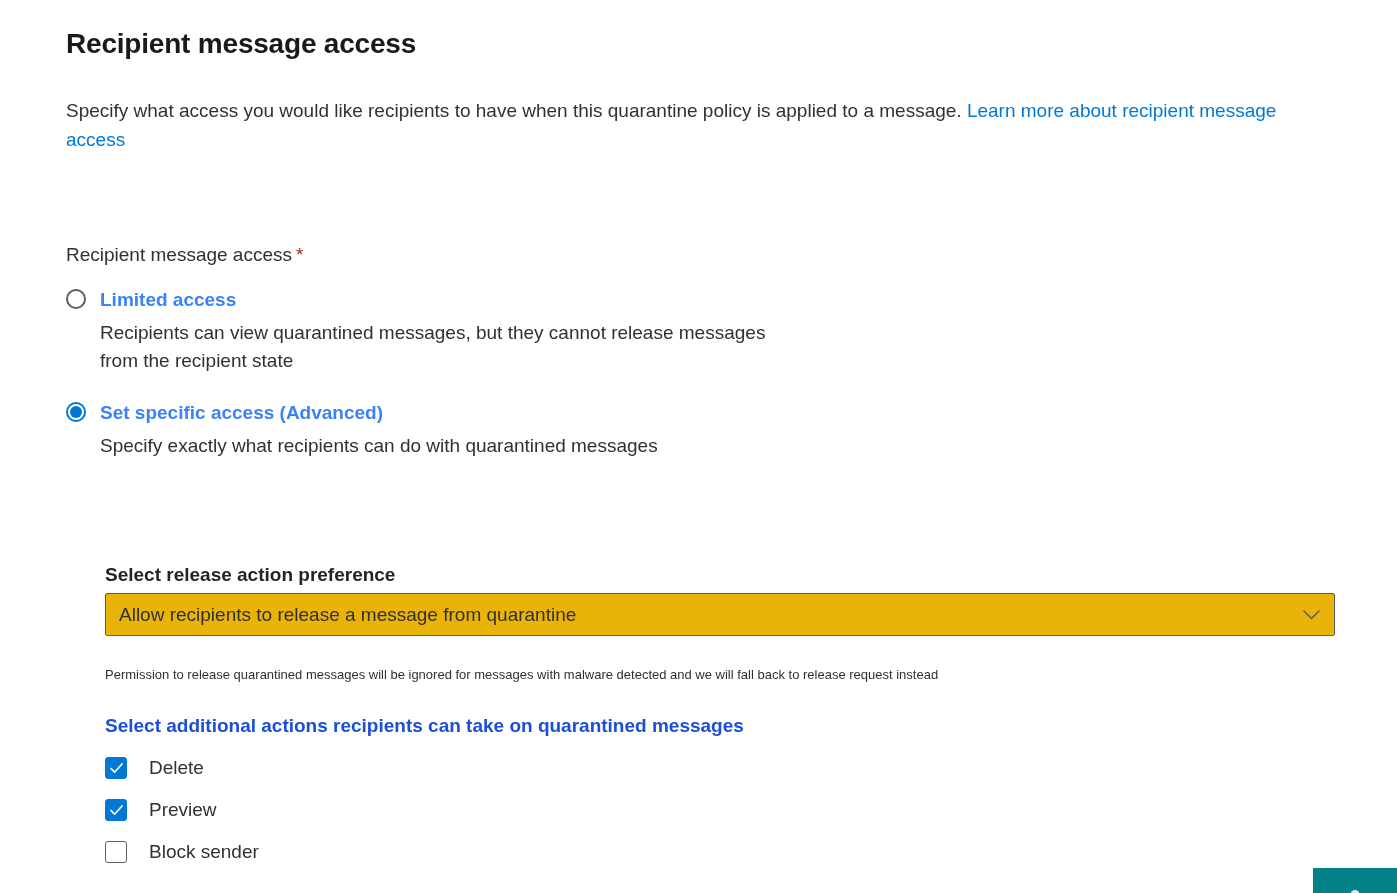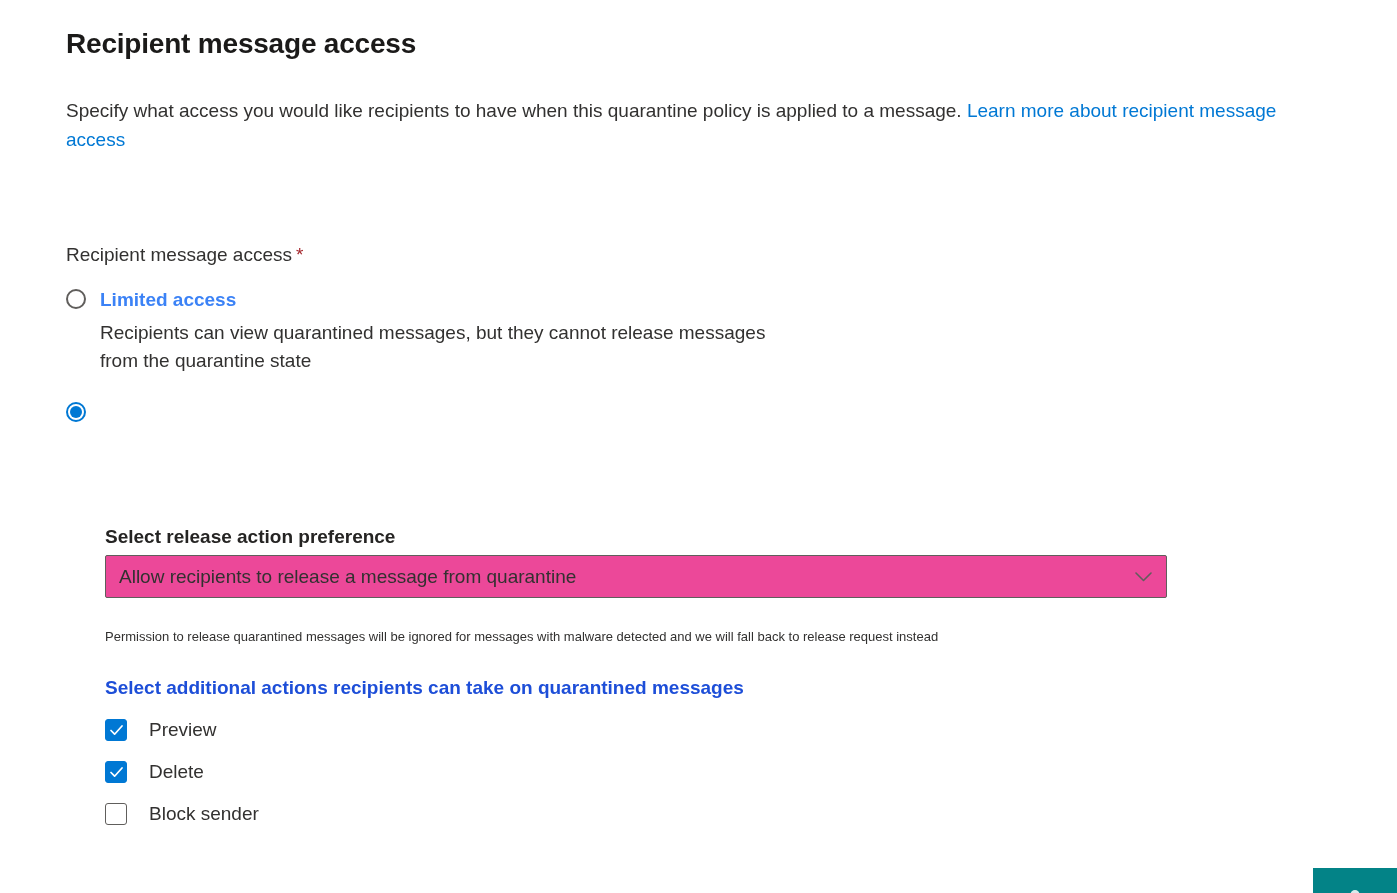--- a/index.html
+++ b/index.html
@@ -41,22 +41,22 @@
   }
   .radio-label { font-size: 19px; font-weight: 700; color: #3b82f6; line-height: 24px; }
   .radio-desc { font-size: 19px; color: #323130; line-height: 28px; }
   .radio-desc-wrap { margin-top: 7px; }
 
   .advanced-section { margin-left: 39px; margin-top: 104px; }
 
   .sub-label { font-size: 19px; font-weight: 700; color: #252423; margin-bottom: 7px; }
 
   .dropdown {
-    width: 1062px; height: 43px;
-    border: 1px solid #605e5c; border-radius: 2px; background: #ec4899;
+    width: 1230px; height: 43px;
+    border: 1px solid #605e5c; border-radius: 2px; background: #eab308;
     display: flex; align-items: center; justify-content: space-between;
     padding: 0 14px 0 13px; cursor: pointer;
   }
   .dropdown-value { font-size: 19px; color: #323130; }
 
   .note {
     font-size: 13px; line-height: 29px; color: #323130;
     max-width: 1235px; margin-top: 24px;
   }
 
@@ -93,27 +93,33 @@
   <p class="page-desc"><span>Specify what access you would like recipients to have when this quarantine policy is applied to a message.</span> <a class="link">Learn more about recipient message access</a></p>
 
   <div class="field-label"><span>Recipient message access</span><span class="required">*</span></div>
 
   <div class="radio-option">
     <div class="radio"></div>
     <div>
       <div class="radio-label">Limited access</div>
       <div class="radio-desc-wrap">
         <div class="radio-desc">Recipients can view quarantined messages, but they cannot release messages</div>
-        <div class="radio-desc">from the quarantine state</div>
+        <div class="radio-desc">from the recipient state</div>
       </div>
     </div>
   </div>
 
   <div class="radio-option">
     <div class="radio selected"></div>
+    <div>
+      <div class="radio-label">Set specific access (Advanced)</div>
+      <div class="radio-desc-wrap">
+        <div class="radio-desc">Specify exactly what recipients can do with quarantined messages</div>
+      </div>
+    </div>
   </div>
 
   <div class="advanced-section">
 
     <div class="sub-label">Select release action preference</div>
 
     <div class="dropdown">
       <span class="dropdown-value">Allow recipients to release a message from quarantine</span>
       <span style="display:flex;align-items:center;">
         <svg width="17" height="10" viewBox="0 0 17 10" fill="none">
@@ -127,32 +133,32 @@
     <div class="additional-label">Select additional actions recipients can take on quarantined messages</div>
 
     <div class="checkbox-row">
       <div class="checkbox checked">
         <span style="display:flex;">
           <svg width="13" height="11" viewBox="0 0 13 11" fill="none">
             <path d="M1 5.5 L4.6 9.2 L12 1" stroke="#ffffff" stroke-width="1.7" fill="none" stroke-linecap="round" stroke-linejoin="round"></path>
           </svg>
         </span>
       </div>
-      <span class="checkbox-label">Preview</span>
+      <span class="checkbox-label">Delete</span>
     </div>
 
     <div class="checkbox-row">
       <div class="checkbox checked">
         <span style="display:flex;">
           <svg width="13" height="11" viewBox="0 0 13 11" fill="none">
             <path d="M1 5.5 L4.6 9.2 L12 1" stroke="#ffffff" stroke-width="1.7" fill="none" stroke-linecap="round" stroke-linejoin="round"></path>
           </svg>
         </span>
       </div>
-      <span class="checkbox-label">Delete</span>
+      <span class="checkbox-label">Preview</span>
     </div>
 
     <div class="checkbox-row">
       <div class="checkbox"></div>
       <span class="checkbox-label">Block sender</span>
     </div>
 
   </div>
 </div>
 

